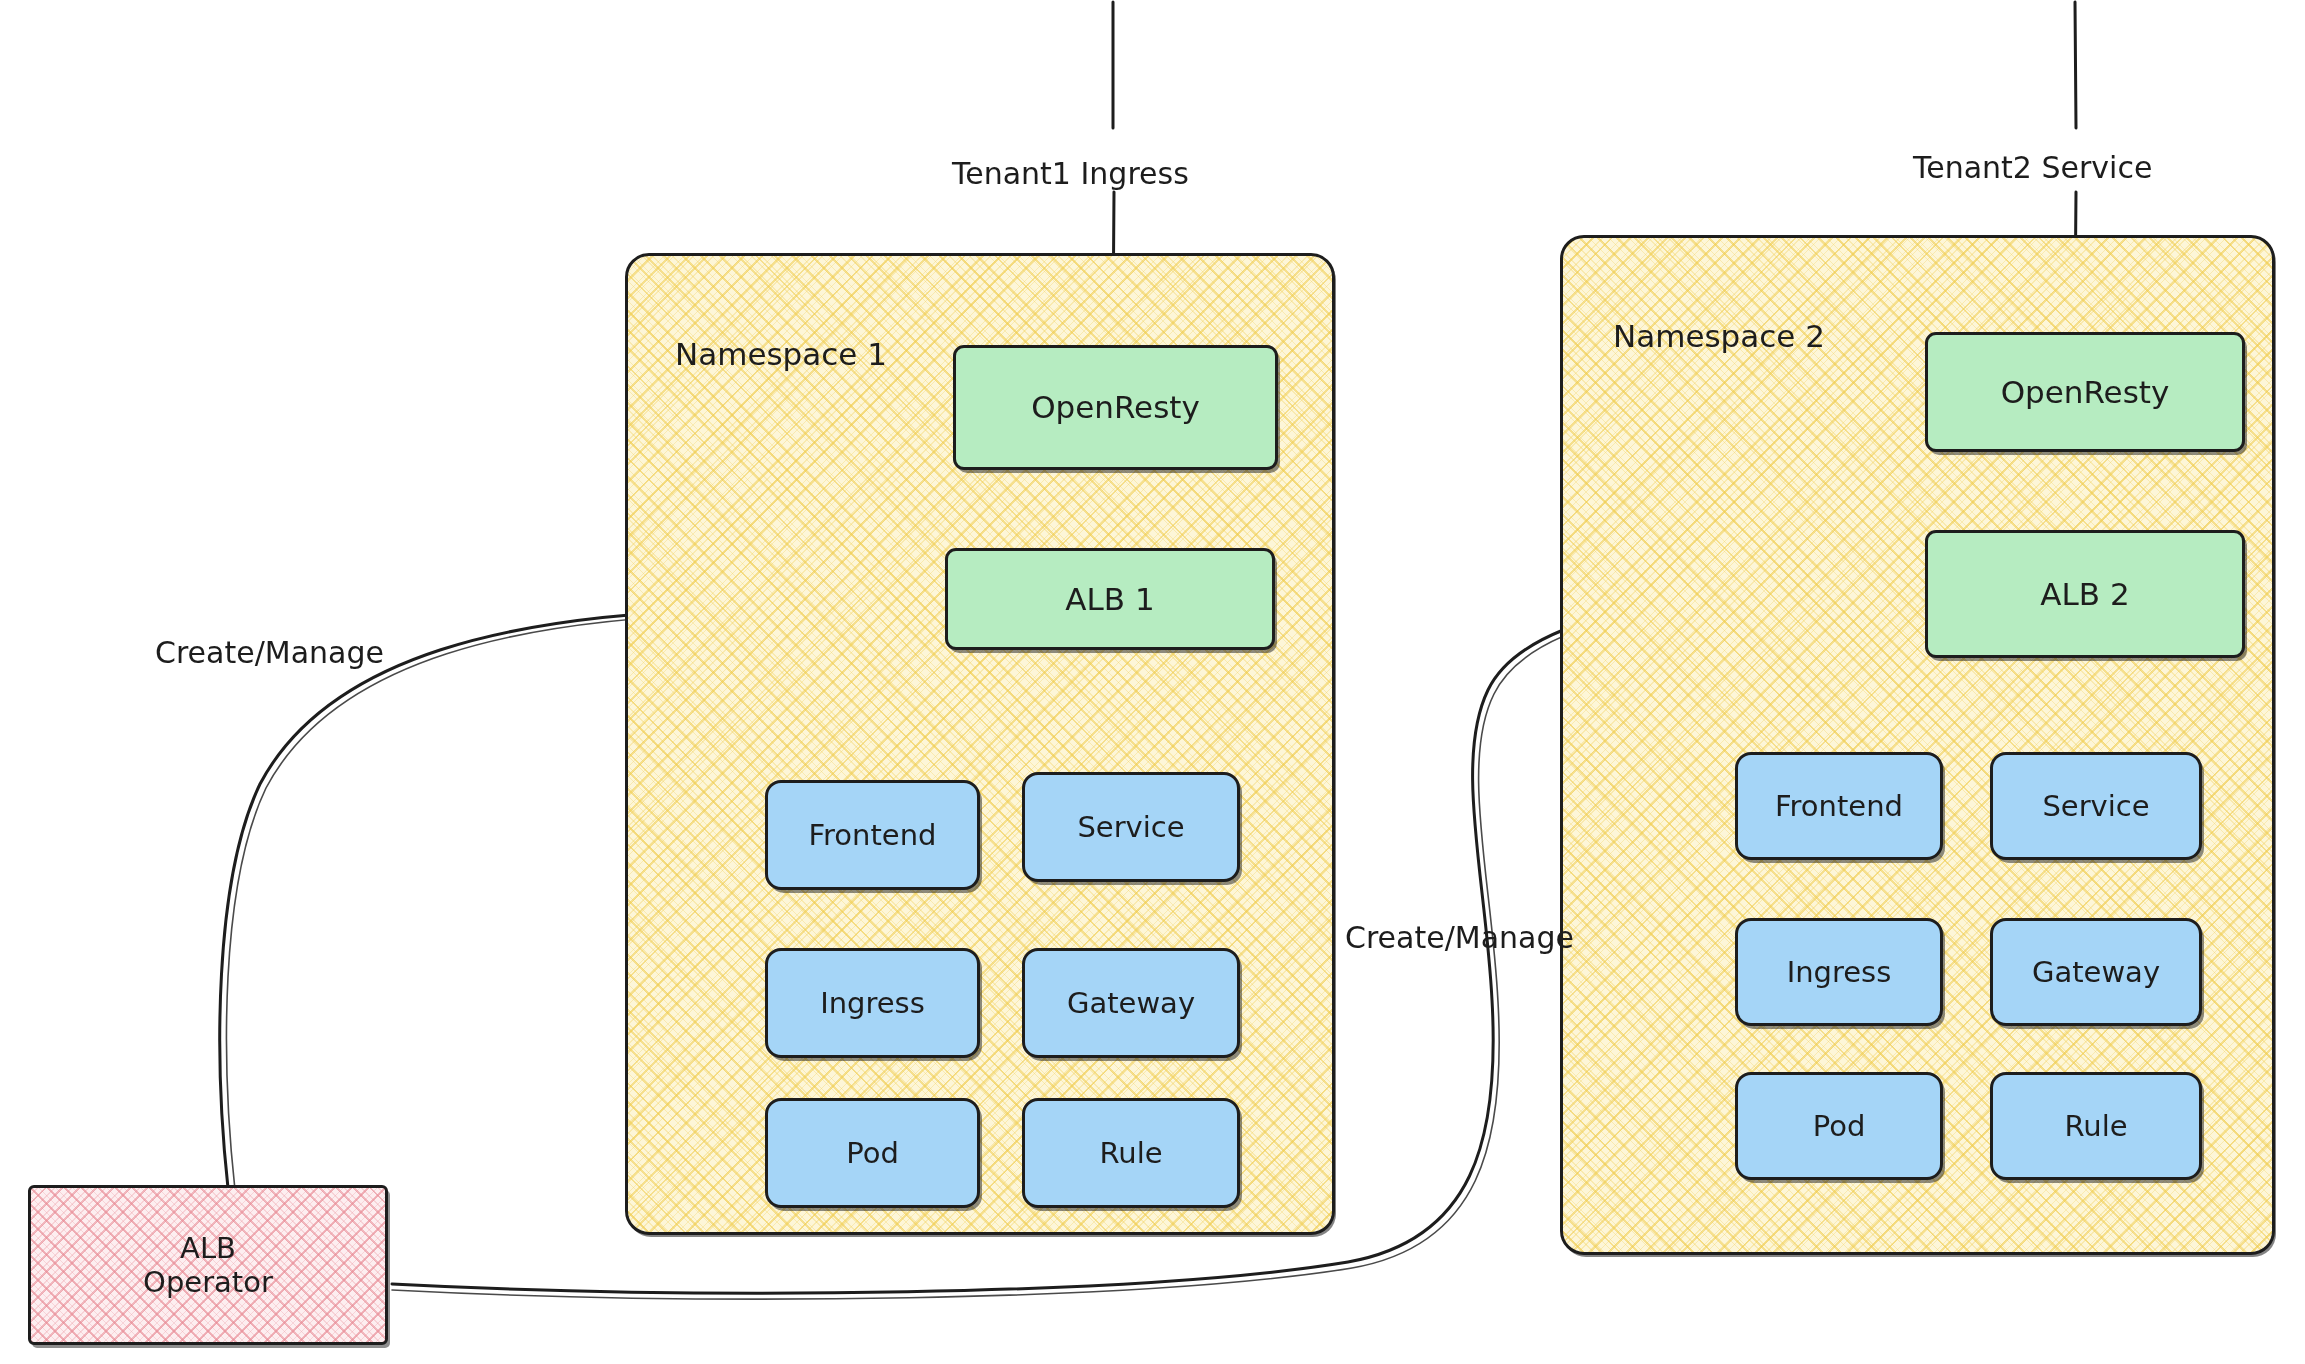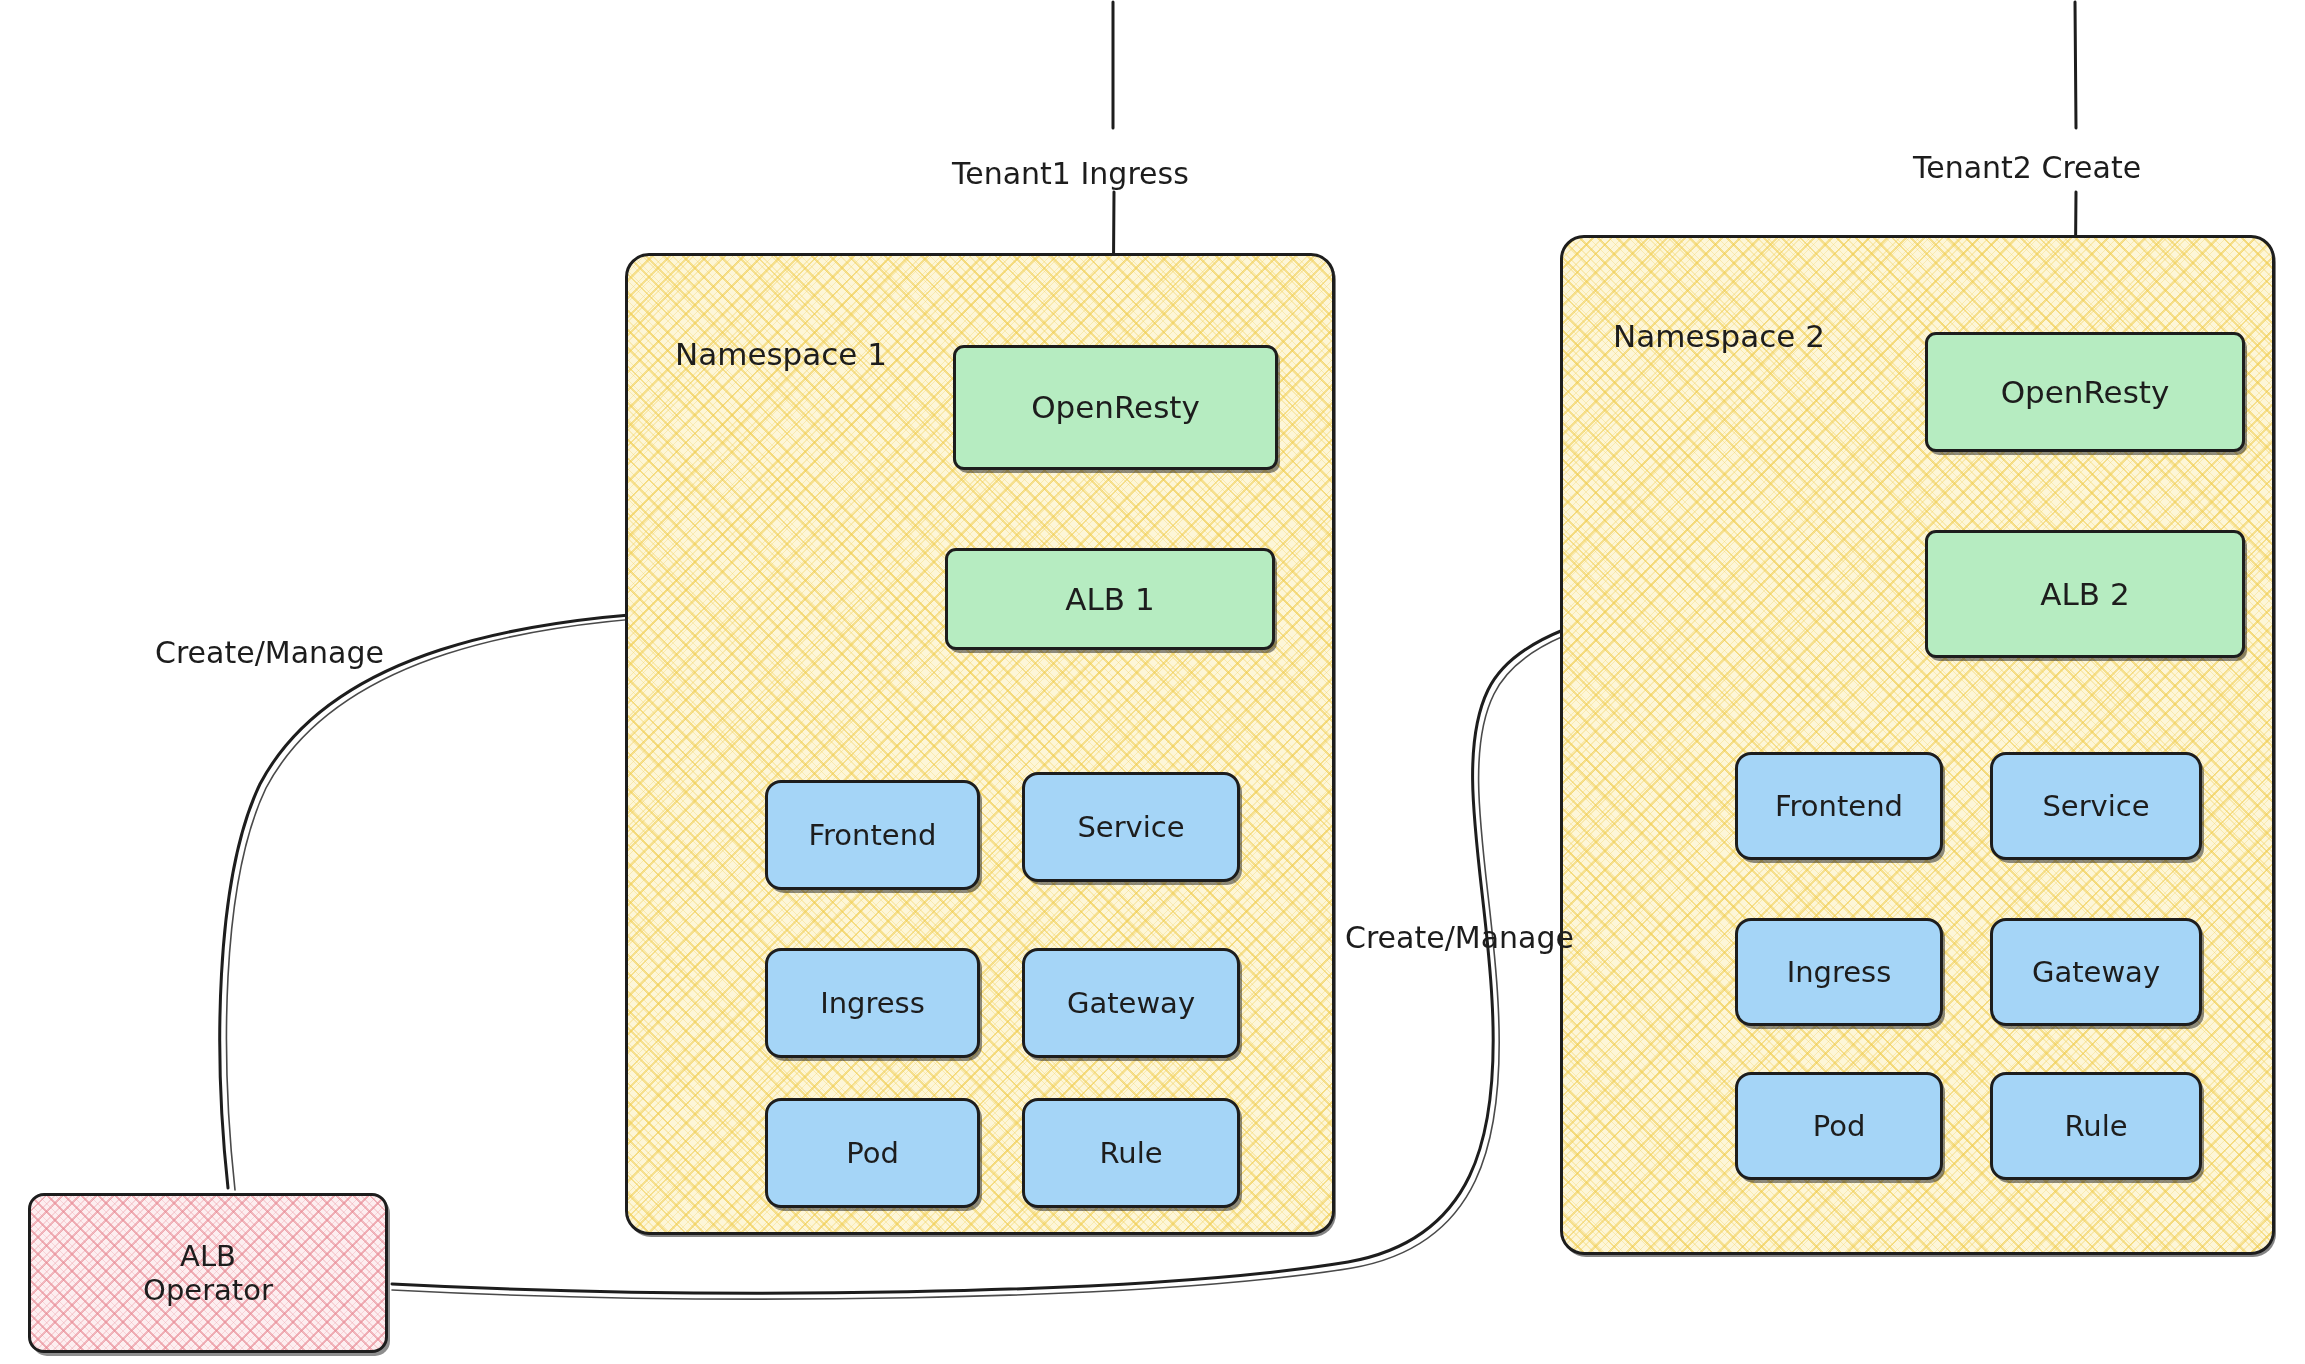--- a/index.html
+++ b/index.html
@@ -47,30 +47,29 @@
   }
   
   .blue{
     background:#a5d5f7;
     border-radius:16px;
     font-size:29px;
     box-shadow:3px 4px 0 -1px rgba(30,30,30,.5);
   }
   
   .pink{
-    border-radius:16px;
+    border-radius:6px;
     font-size:29px;
     background-color:#fdeef0;
     background-image:
       repeating-linear-gradient(45deg, rgba(232,140,150,.55) 0 2px, rgba(0,0,0,0) 2px 12px),
       repeating-linear-gradient(-45deg, rgba(232,140,150,.55) 0 2px, rgba(0,0,0,0) 2px 12px),
       repeating-linear-gradient(45deg, rgba(232,140,150,.28) 0 1px, rgba(0,0,0,0) 1px 6px),
       repeating-linear-gradient(-45deg, rgba(232,140,150,.28) 0 1px, rgba(0,0,0,0) 1px 6px);
     box-shadow:3px 4px 0 -1px rgba(30,30,30,.5);
-    margin-top:8px;
   }
 
   .edge-label{
     position:absolute;
     font-size:30px;
     color:#1d1d1d;
     white-space:nowrap;
     background:transparent;
   }
 </style>
@@ -98,21 +97,21 @@
 
     <path d="M228,1188 C214,1060 214,880 260,784 C330,652 520,616 716,610 L916,608" marker-end="url(#ah)"></path>
     <path stroke-width="1.6" opacity=".8" d="M235,1190 C221,1062 220,884 266,788 C336,656 526,620 722,614 L912,612"></path>
 
     <path d="M392,1284 C700,1300 1140,1296 1348,1262 C1472,1240 1500,1142 1492,1000 C1486,880 1454,760 1488,690 C1524,616 1672,596 1812,592 L1880,591" marker-end="url(#ah)"></path>
     <path stroke-width="1.6" opacity=".8" d="M392,1290 C702,1306 1142,1302 1352,1268 C1478,1246 1506,1146 1498,1002 C1492,882 1460,762 1494,694 C1530,620 1676,600 1816,596 L1876,595"></path>
   </g>
 </svg>
 
 <div class="edge-label" style="left:952px;top:156px;">Tenant1 Ingress</div>
-<div class="edge-label" style="left:1913px;top:150px;">Tenant2 Create</div>
+<div class="edge-label" style="left:1913px;top:150px;">Tenant2 Service</div>
 
 <div class="node ns" style="left:625px;top:253px;width:710px;height:982px;">
   <div class="ns-label" style="left:47px;top:80px;">Namespace 1</div>
 </div>
 
 <div class="node green" style="left:953px;top:345px;width:325px;height:125px;">OpenResty</div>
 <div class="node green" style="left:945px;top:548px;width:330px;height:102px;">ALB 1</div>
 
 <div class="node blue" style="left:765px;top:780px;width:215px;height:110px;">Frontend</div>
 <div class="node blue" style="left:1022px;top:772px;width:218px;height:110px;">Service</div>

